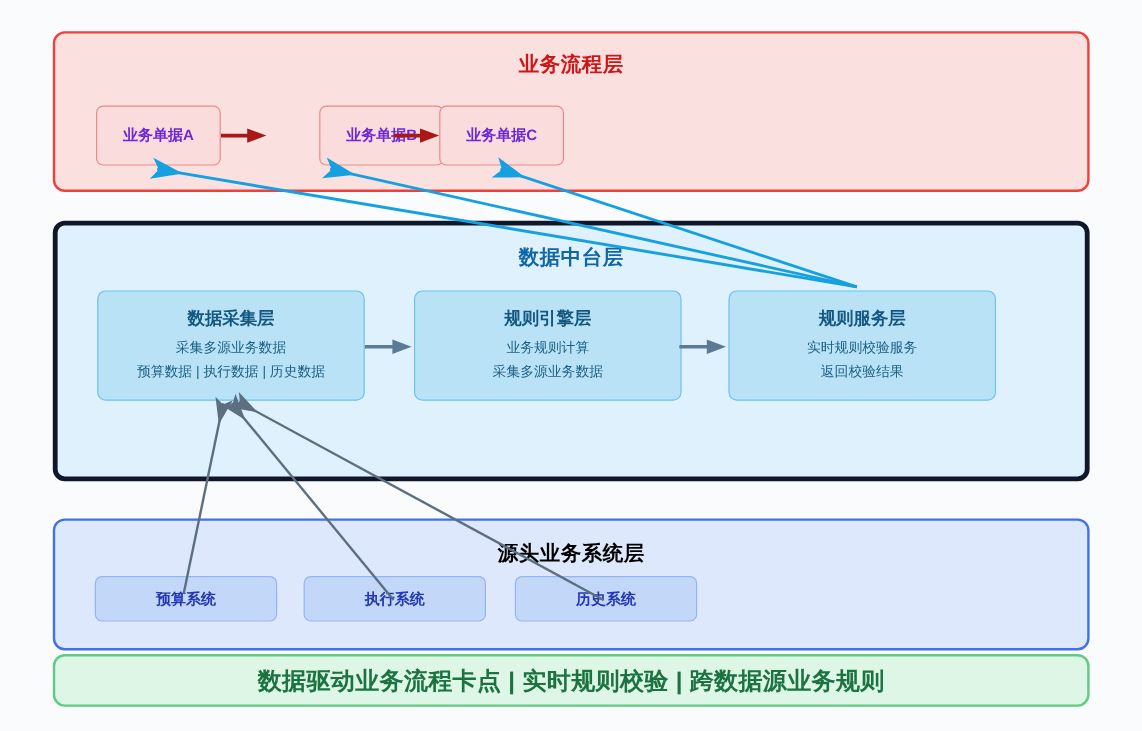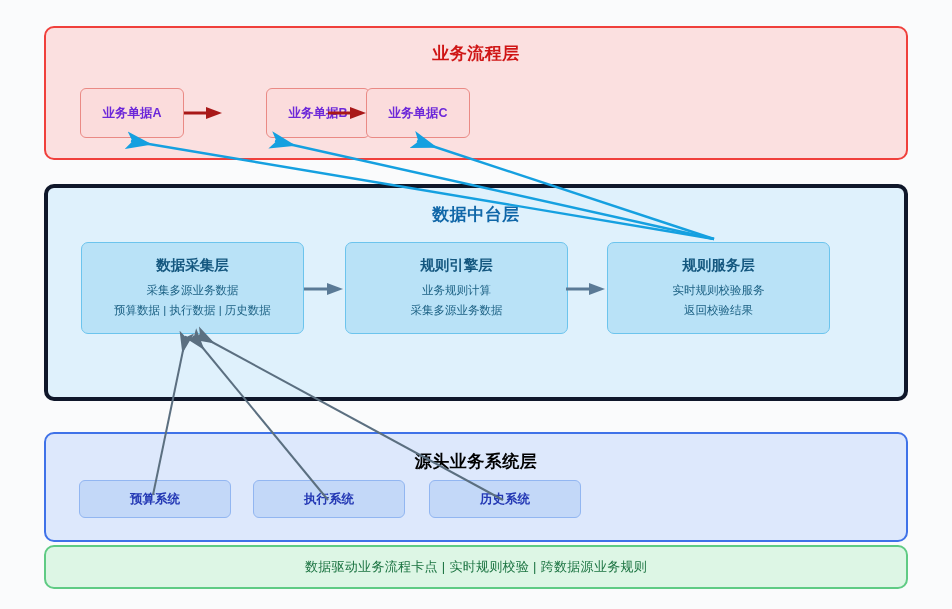--- a/index.html
+++ b/index.html
@@ -92,22 +92,22 @@
     box-sizing: border-box;
     border: 2px solid #5fcb84;
     border-radius: 10px;
     background: #ddf6e5;
     display: flex;
     align-items: center;
     justify-content: center;
     z-index: 2;
   }
   #summary-bar .summary-text {
-    font-size: 13px;
-    font-weight: normal;
+    font-size: 20px;
+    font-weight: bold;
     color: #1b7341;
     letter-spacing: 0.3px;
   }
 
   
   .doc-node {
     position: absolute;
     box-sizing: border-box;
     width: 104px;
     height: 50px;

